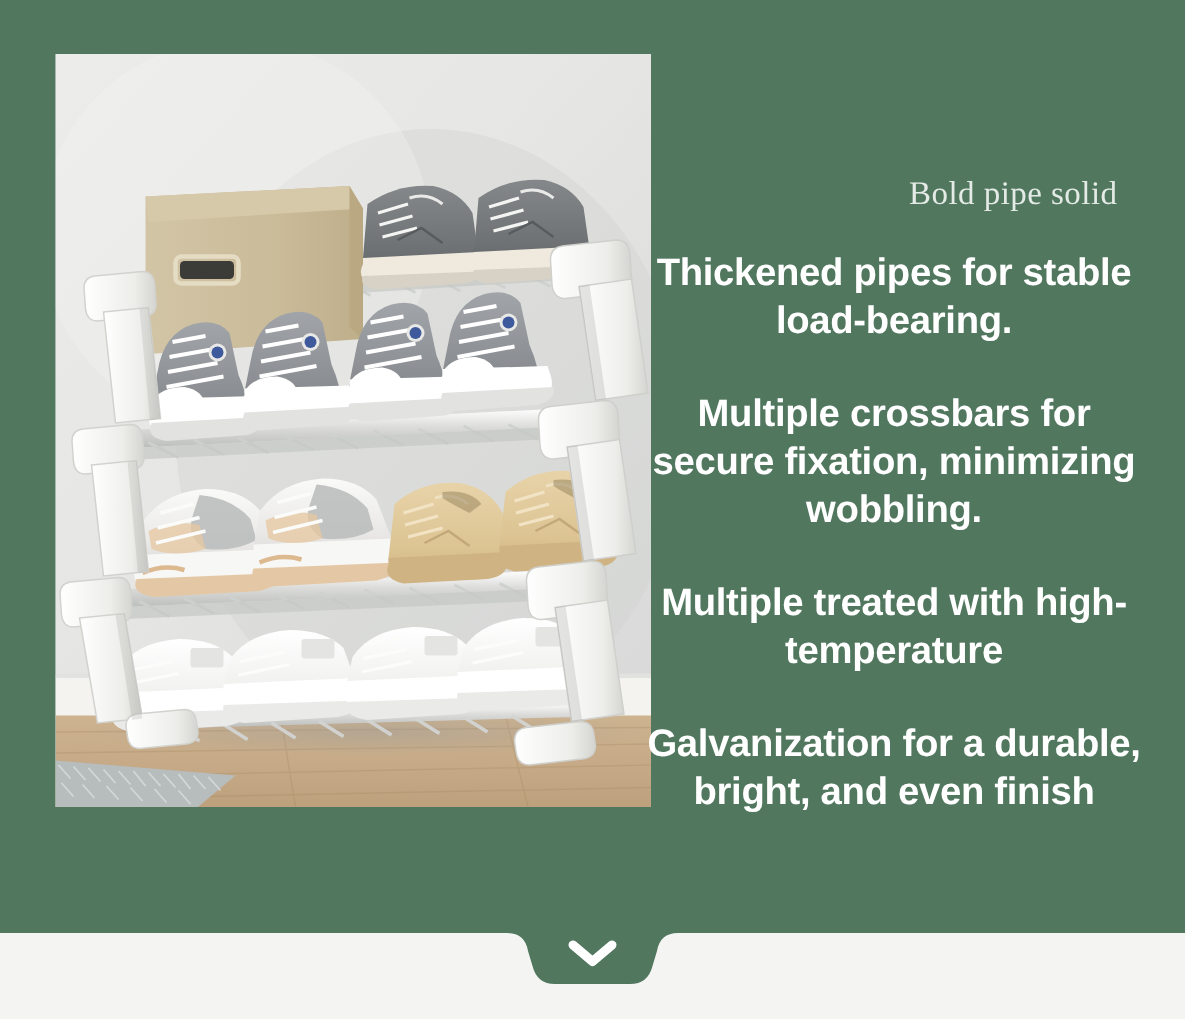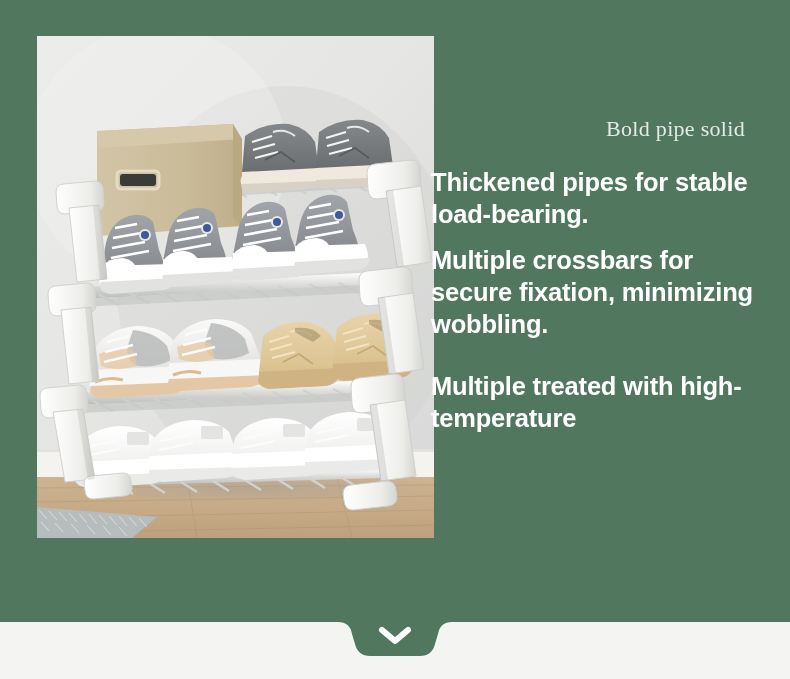--- a/index.html
+++ b/index.html
@@ -71,25 +71,25 @@
     margin-top: 78px;
     letter-spacing: .3px;
   }
 
   .headline {
     font-family: "Liberation Sans", sans-serif;
     font-weight: bold;
     font-size: 25.5px;
     line-height: 32px;
     color: #ffffff;
-    text-align: left;
+    text-align: center;
     letter-spacing: -.2px;
   }
   .b1 { margin-top: 22px; }
-  .b2 { margin-top: 14px; }
+  .b2 { margin-top: 30px; }
   .b3 { margin-top: 30px; }
   .b4 { margin-top: 30px; }
 </style>
 </head>
 <body>
 
 <div id="page">
 
   <div class="panel"></div>
 
@@ -493,20 +493,21 @@
     </svg>
   </div>
 
   <div class="copy">
     <div class="kicker">
       <div>Bold pipe solid</div>
     </div>
     <div class="headline b1">Thickened pipes for stable load-bearing.</div>
     <div class="headline b2">Multiple crossbars for secure fixation, minimizing wobbling.</div>
     <div class="headline b3">Multiple treated with high-temperature</div>
+    <div class="headline b4">Galvanization for a durable, bright, and even finish</div>
   </div>
 
   <div class="tab-wrap">
     <svg width="790" height="79" viewBox="0 0 790 79" xmlns="http://www.w3.org/2000/svg">
       <path d="M0 0 H790 V22 H452 Q440 22 438 34 L435 44 Q432 56 420 56 H370 Q358 56 355 44 L352 34 Q350 22 338 22 H0 Z" fill="#51775f"></path>
       <path d="M382 30 L395 41 L408 30" fill="none" stroke="#ffffff" stroke-width="6" stroke-linecap="round" stroke-linejoin="round"></path>
     </svg>
   </div>
 
 </div>

